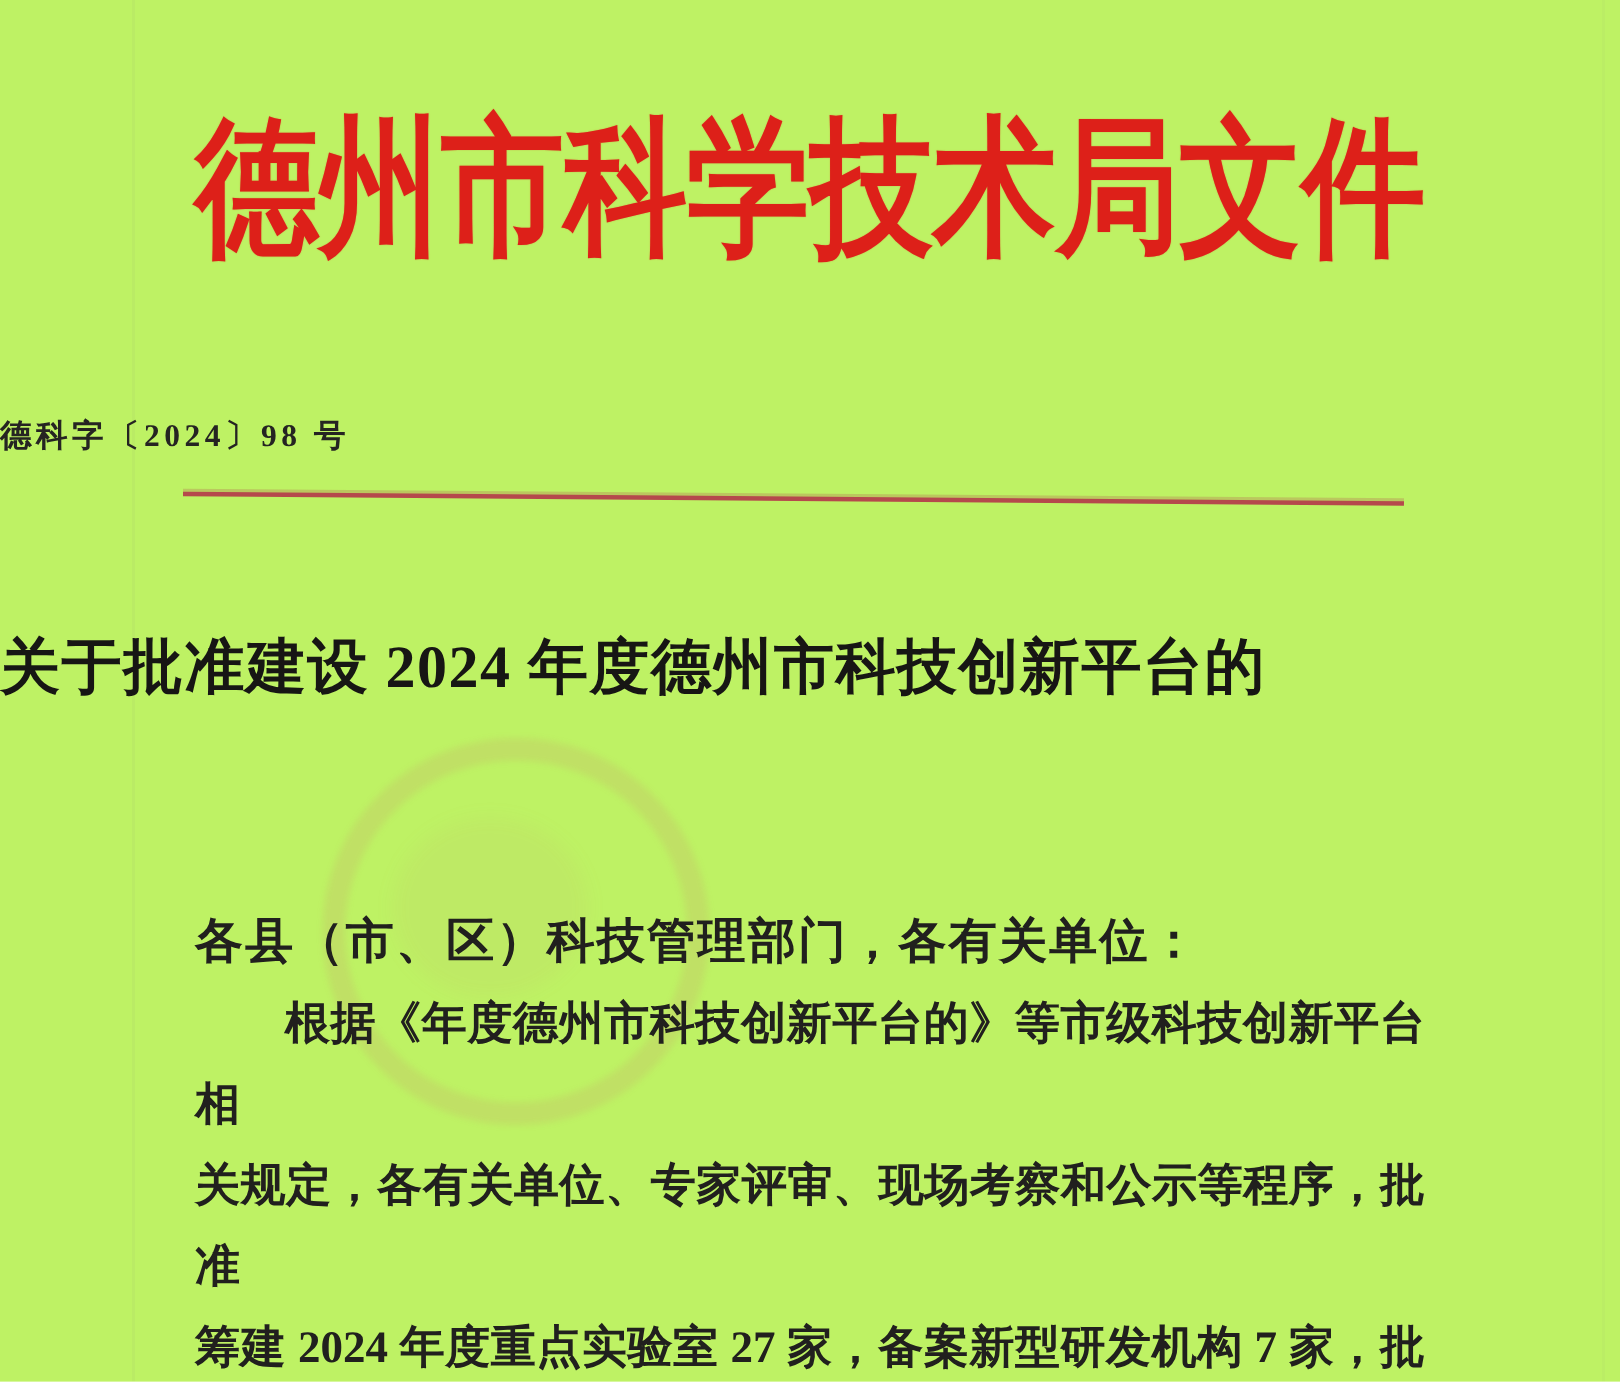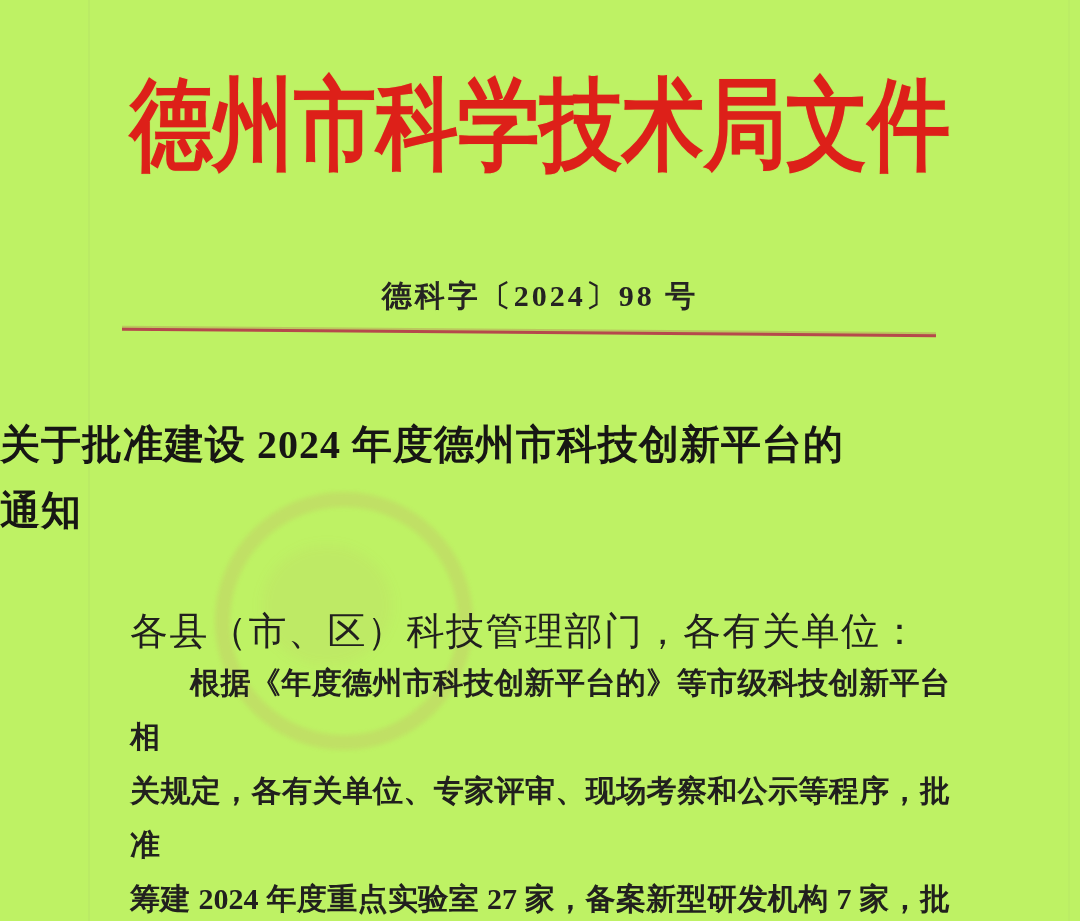--- a/index.html
+++ b/index.html
@@ -29,22 +29,21 @@
     color:#dd2019;
     line-height:1.4;
     white-space:nowrap;
     transform:scaleX(0.82);
     transform-origin:center;
     text-shadow:0 0 1px rgba(221,32,25,0.4);
   }
   
   .doc-number{
     position:absolute;top:276px;left:0;width:100%;
-    text-align:center;
-    font-size:30px;
+    font-size:21px;
     letter-spacing:3px;
     font-weight:bold;
     color:#252422;
   }
   
   .red-rule{
     position:absolute;top:331px;left:122px;width:814px;height:3px;
     background:#b5494c;
     transform:rotate(0.45deg);
     box-shadow:0 -2px 0 rgba(181,73,76,0.25);
@@ -70,23 +69,23 @@
   .seal-bleed-inner{
     position:absolute;left:262px;top:545px;width:130px;height:120px;
     border-radius:50%;
     background:rgba(210,120,115,0.06);
     filter:blur(6px);
     z-index:0;
   }
   
   .salutation{
     position:absolute;top:606px;left:130px;width:830px;
-    font-size:38px;
+    font-size:32px;
     letter-spacing:1.5px;
-    font-weight:normal;
+    font-weight:bold;
     color:#21201e;
     z-index:1;
   }
   .body-text{
     position:absolute;top:656px;left:130px;width:820px;
     font-size:30px;
     line-height:54px;
     font-weight:bold;
     color:#21201e;
     z-index:1;
@@ -109,21 +108,20 @@
   <div class="seal-bleed-inner"></div>
 
   <div class="agency-title">德州市科学技术局文件</div>
 
   <div class="doc-number">德科字〔2024〕98 号</div>
 
   <div class="red-rule"></div>
 
   <div class="doc-title">
     <div>关于批准建设 2024 年度德州市科技创新平台的</div>
-    <div>通知</div>
   </div>
 
   <div class="salutation">各县（市、区）科技管理部门，各有关单位：</div>
 
   <div class="body-text">
     <div class="body-line first">根据《年度德州市科技创新平台的》等市级科技创新平台相</div>
     <div class="body-line">关规定，各有关单位、专家评审、现场考察和公示等程序，批准</div>
     <div class="body-line">筹建 2024 年度重点实验室 27 家，备案新型研发机构 7 家，批准</div>
 
   </div>

